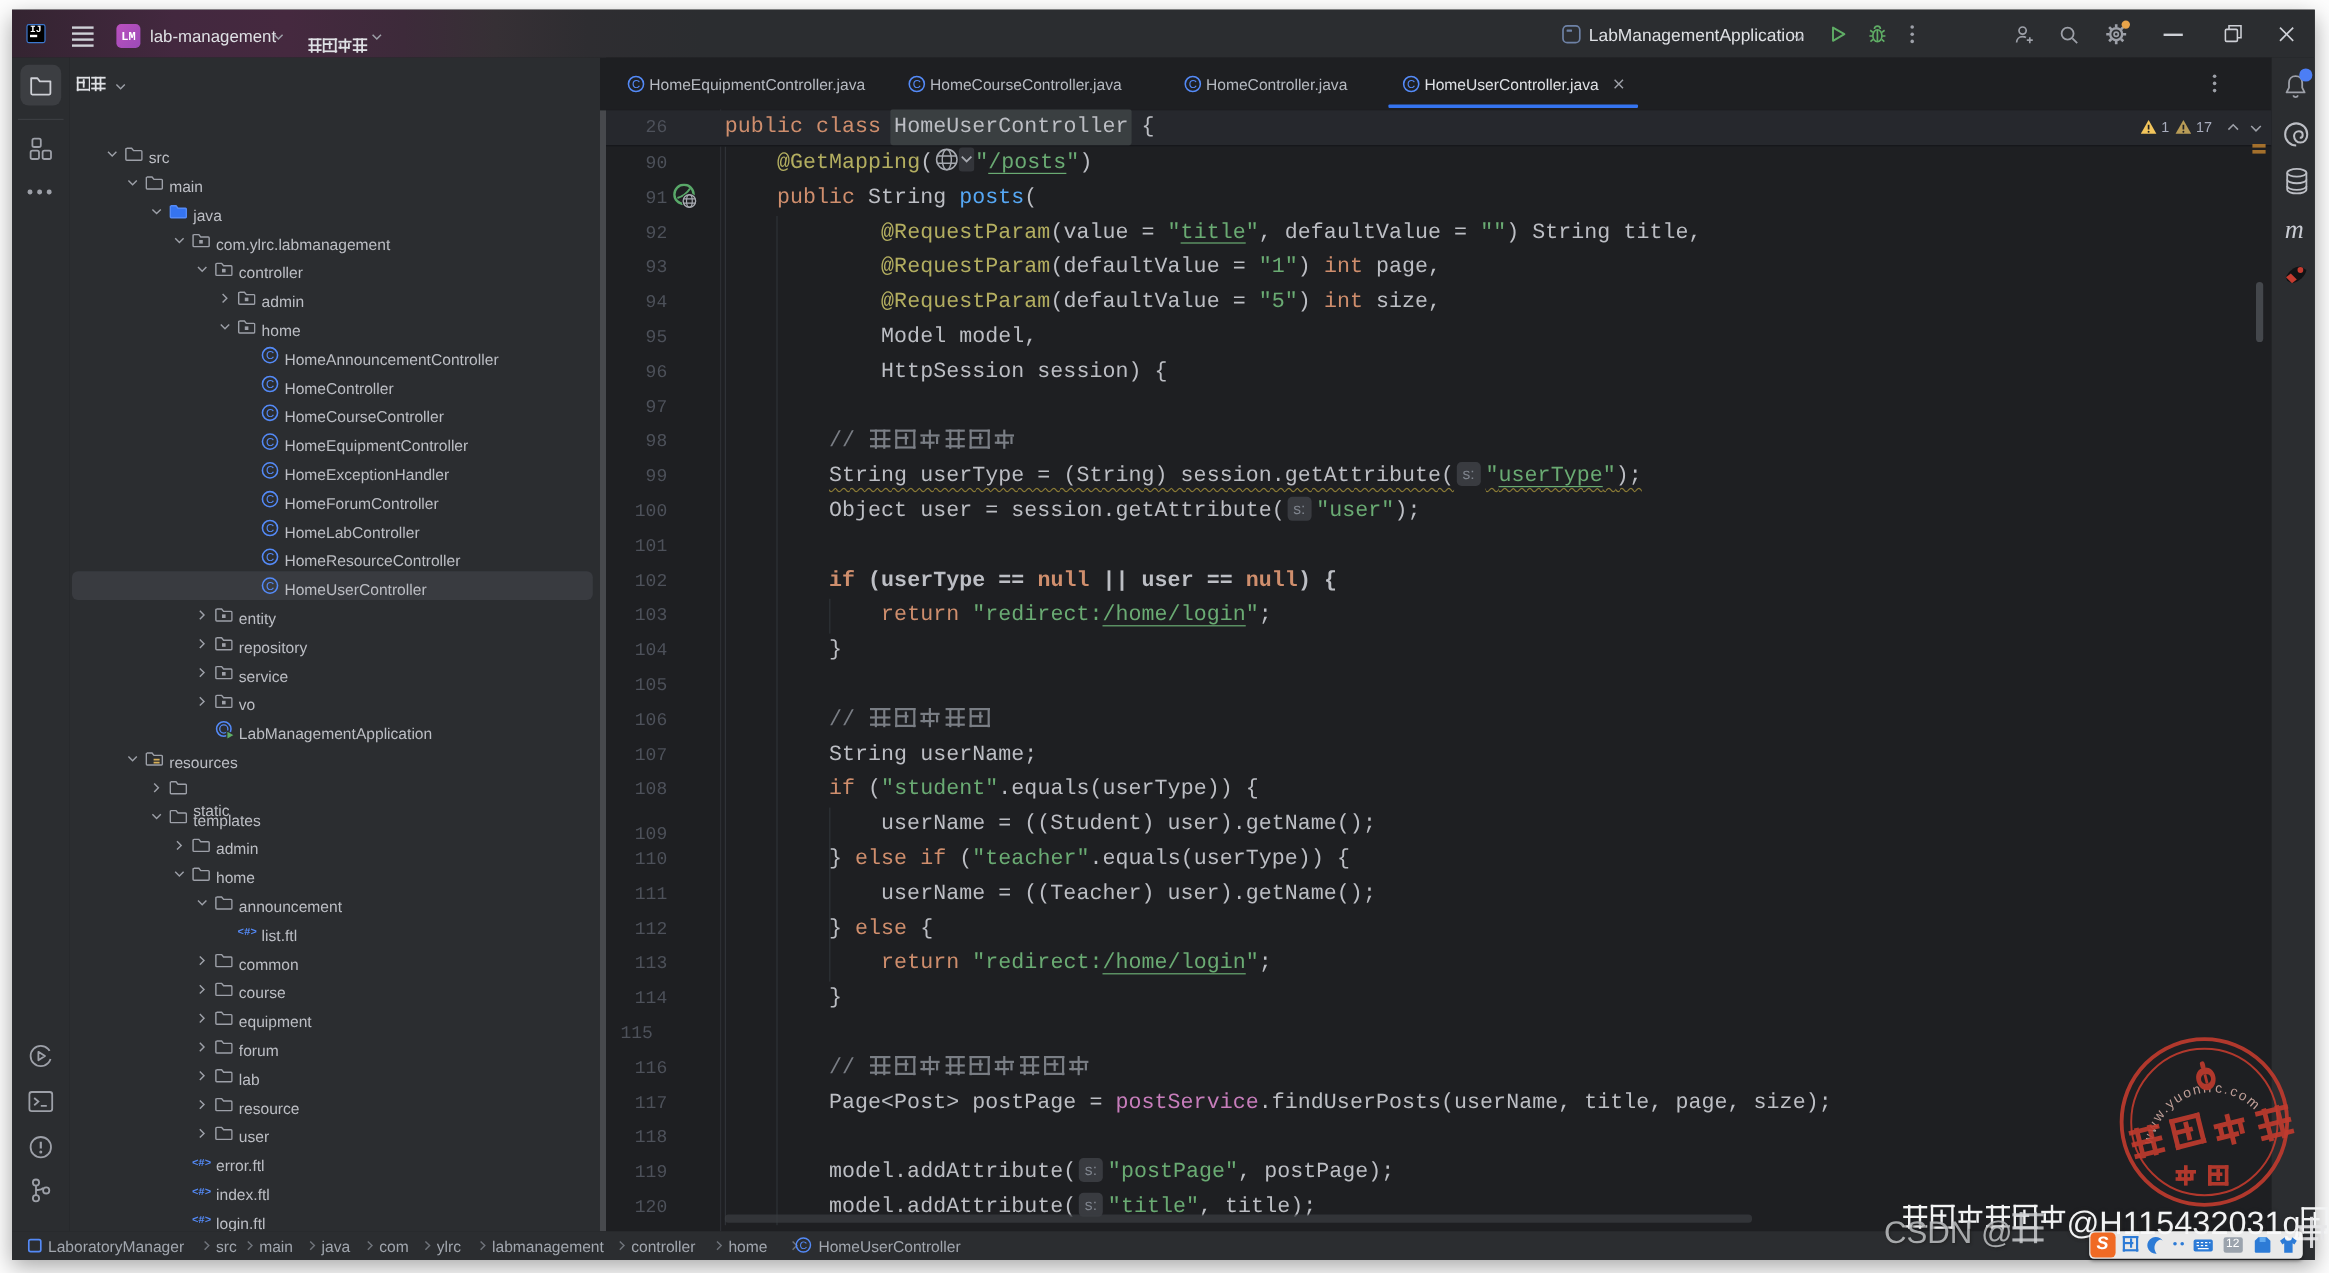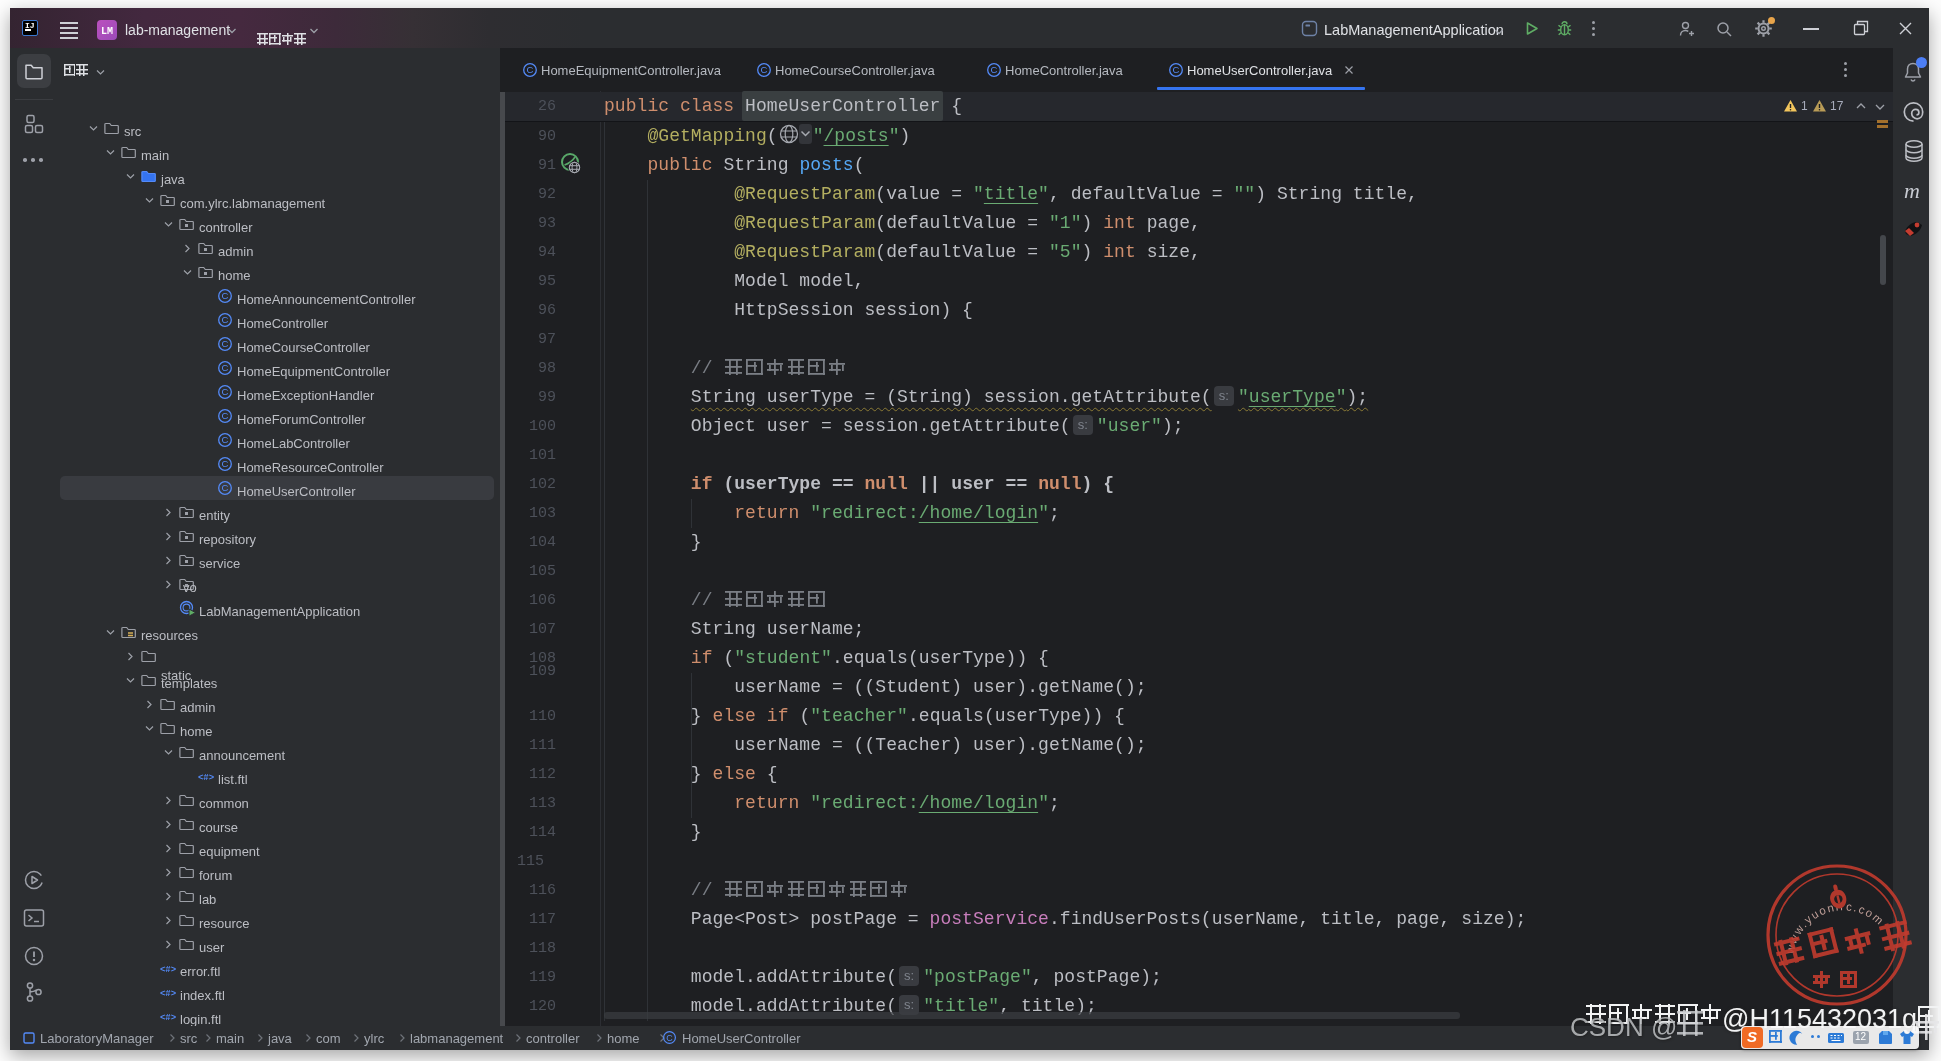--- a/index.html
+++ b/index.html
@@ -322,21 +322,21 @@
         <span class="abs" style="left:141px;top:4px;">service</span>
       </div>
     <div class="trow" style="left:0;top:524px;width:442px;">
         <svg class="abs" style="left:105px;top:7px;" width="11" height="11" viewBox="0 0 11 11">
           <path d="M3.5 2l3.5 3.5L3.5 9" stroke="#9DA0A8" stroke-width="1.2" fill="none"></path>
         </svg>
         <svg class="abs" style="left:121px;top:5px;" width="15" height="14" viewBox="0 0 15 14">
           <path d="M1.5 2.5h4.2l1.6 2h6.2a.8.8 0 01.8.8v6.4a.8.8 0 01-.8.8H1.7a.8.8 0 01-.8-.8V3.3a.8.8 0 01.8-.8z" fill="none" stroke="#9DA0A8" stroke-width="1.2"></path>
           <rect x="6" y="7" width="3" height="3" fill="#9DA0A8"></rect>
         </svg>
-        <span class="abs" style="left:125px;top:4px;text-align:center;">vo</span>
+        <span class="abs" style="left:141px;top:4px;text-align:center;">vo</span>
       </div>
     <div class="trow" style="left:0;top:548px;width:442px;">
         <svg class="abs" style="left:121px;top:4px;" width="16" height="16" viewBox="0 0 16 16">
           <circle cx="7.5" cy="7.5" r="6" fill="none" stroke="#548AF7" stroke-width="1.3"></circle>
           <circle cx="7.5" cy="7.5" r="3.4" fill="none" stroke="#548AF7" stroke-width="1.1"></circle>
           <path d="M10 9l6.5 3.6L10 16.2z" fill="#5FAD65" stroke="#2B2D30" stroke-width="1"></path>
         </svg>
         <span class="abs" style="left:141px;top:4px;">LabManagementApplication</span>
       </div>
     <div class="trow" style="left:0;top:572px;width:442px;">
@@ -557,21 +557,21 @@
       <div class="ln" style="top:437px;">104</div>
       <div class="abs codeline" style="left:99px;top:437px;">        }</div>
       <div class="ln" style="top:466px;">105</div>
       <div class="abs codeline" style="left:99px;top:466px;"></div>
       <div class="ln" style="top:495px;">106</div>
       <div class="abs codeline" style="left:99px;top:495px;">        <span class="c">// <span class="hz hzA cjc"></span><span class="hz hzB cjc"></span><span class="hz hzC cjc"></span><span class="hz hzA cjc"></span><span class="hz hzB cjc"></span></span></div>
       <div class="ln" style="top:524px;">107</div>
       <div class="abs codeline" style="left:99px;top:524px;">        String userName;</div>
       <div class="ln" style="top:553px;">108</div>
       <div class="abs codeline" style="left:99px;top:553px;">        <span class="k">if</span> (<span class="s">"student"</span>.equals(userType)) {</div>
-      <div class="ln" style="top:566px;">109</div>
+      <div class="ln" style="top:590px;">109</div>
       <div class="abs codeline" style="left:99px;top:582px;">            userName = ((Student) user).getName();</div>
       <div class="ln" style="top:611px;">110</div>
       <div class="abs codeline" style="left:99px;top:611px;">        } <span class="k">else</span> <span class="k">if</span> (<span class="s">"teacher"</span>.equals(userType)) {</div>
       <div class="ln" style="top:640px;">111</div>
       <div class="abs codeline" style="left:99px;top:640px;">            userName = ((Teacher) user).getName();</div>
       <div class="ln" style="top:669px;">112</div>
       <div class="abs codeline" style="left:99px;top:669px;">        } <span class="k">else</span> {</div>
       <div class="ln" style="top:698px;">113</div>
       <div class="abs codeline" style="left:99px;top:698px;">            <span class="k">return</span> <span class="s">"redirect:<span class="su">/home/login</span>"</span>;</div>
       <div class="ln" style="top:727px;">114</div>

